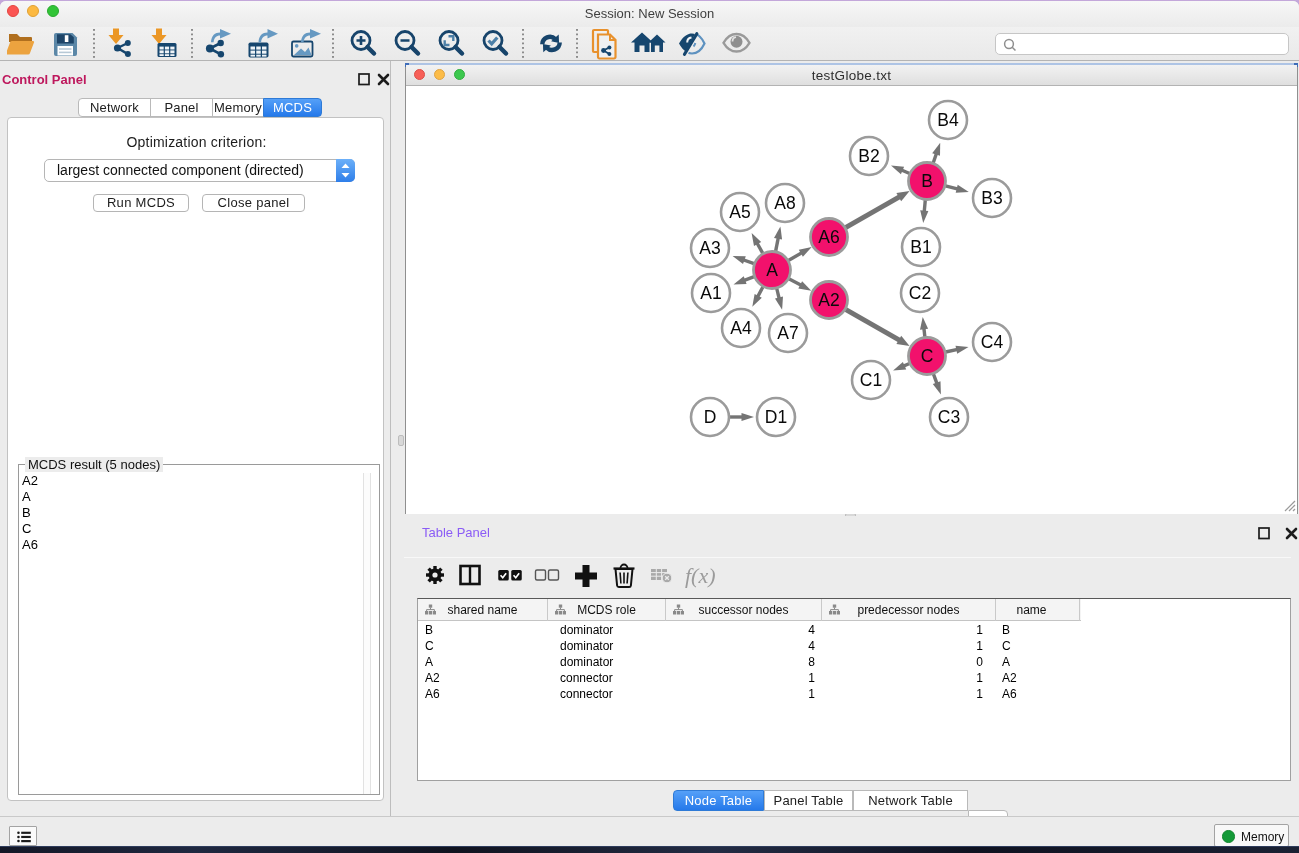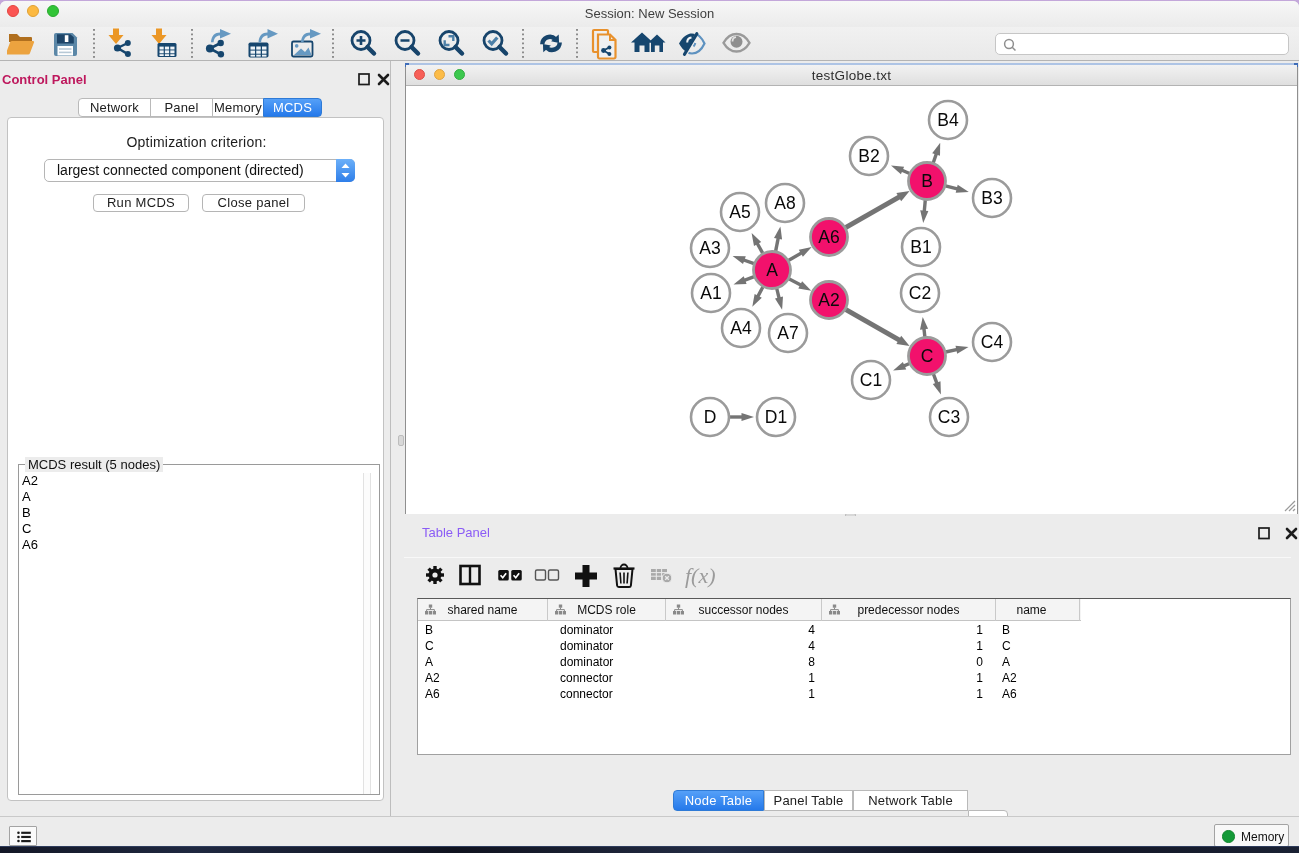--- a/index.html
+++ b/index.html
@@ -42,21 +42,21 @@
 #nw-title { position:absolute; left:0; right:0; top:3px; text-align:center; font-size:13.5px; letter-spacing:0.3px; color:#2e2e2e; }
 .ntl { position:absolute; width:11px; height:11px; border-radius:50%; top:4px; }
 #ntl-r { left:8px;  background:#f75f58; border:1px solid #dc4f47; }
 #ntl-y { left:28px; background:#fcbc48; border:1px solid #dfa342; }
 #ntl-g { left:48px; background:#3cc84e; border:1px solid #32ad41; }
 #nw-canvas { position:absolute; left:0; top:22px; width:891px; height:427px; background:#fff; }
 
 #tpanel { position:absolute; left:392px; top:455px; width:907px; height:300px; background:#ececec; }
 #tp-title { position:absolute; left:30px; top:9px; font-size:13px; color:#8b5cf6; }
 #tp-toolbar { position:absolute; left:12px; top:41px; width:887px; height:40px; border-top:1px solid #f8f8f8; }
-#tp-table { position:absolute; left:25px; top:82px; width:874px; height:157px; background:#fff; border:1px solid #a0a0a0; border-top:1px solid #585858; }
+#tp-table { position:absolute; left:25px; top:82px; width:874px; height:183px; background:#fff; border:1px solid #a0a0a0; border-top:1px solid #585858; }
 #tp-header { position:absolute; left:0; top:0; width:663px; height:22px; background:#f4f4f4; border-bottom:1px solid #c4c4c4; }
 .hcell { position:absolute; top:0; height:22px; border-right:1px solid #c9c9c9; font-size:12px; color:#111; }
 .hcell span { position:absolute; left:0; right:0; top:4px; text-align:center; }
 .hicon { position:absolute; left:7px; top:5px; }
 .trow { position:absolute; font-size:12px; color:#000; height:16px; line-height:16px; }
 .cell { position:absolute; top:0; }
 
 #btabs { position:absolute; }
 
 #statusbar { position:absolute; left:0; top:815px; width:1299px; height:31px; background:#ececec; border-top:1px solid #c9c9c9; }

